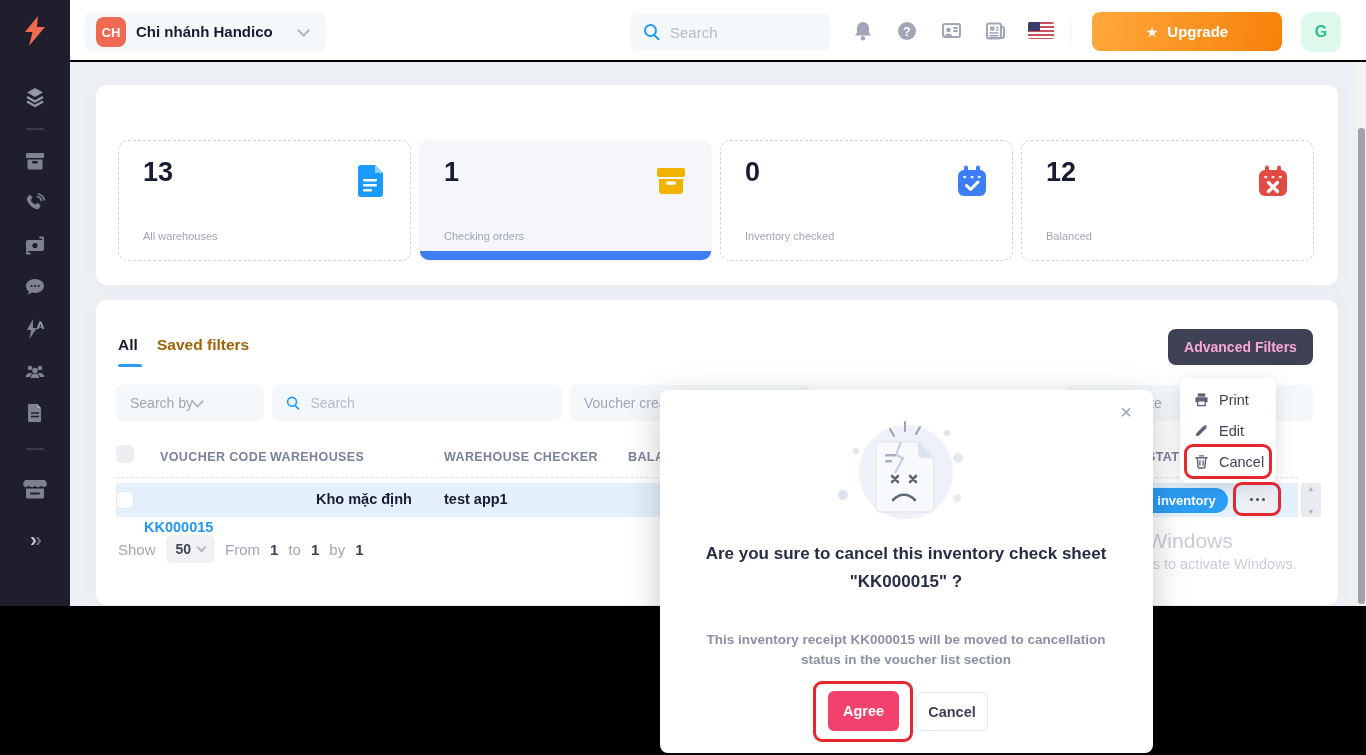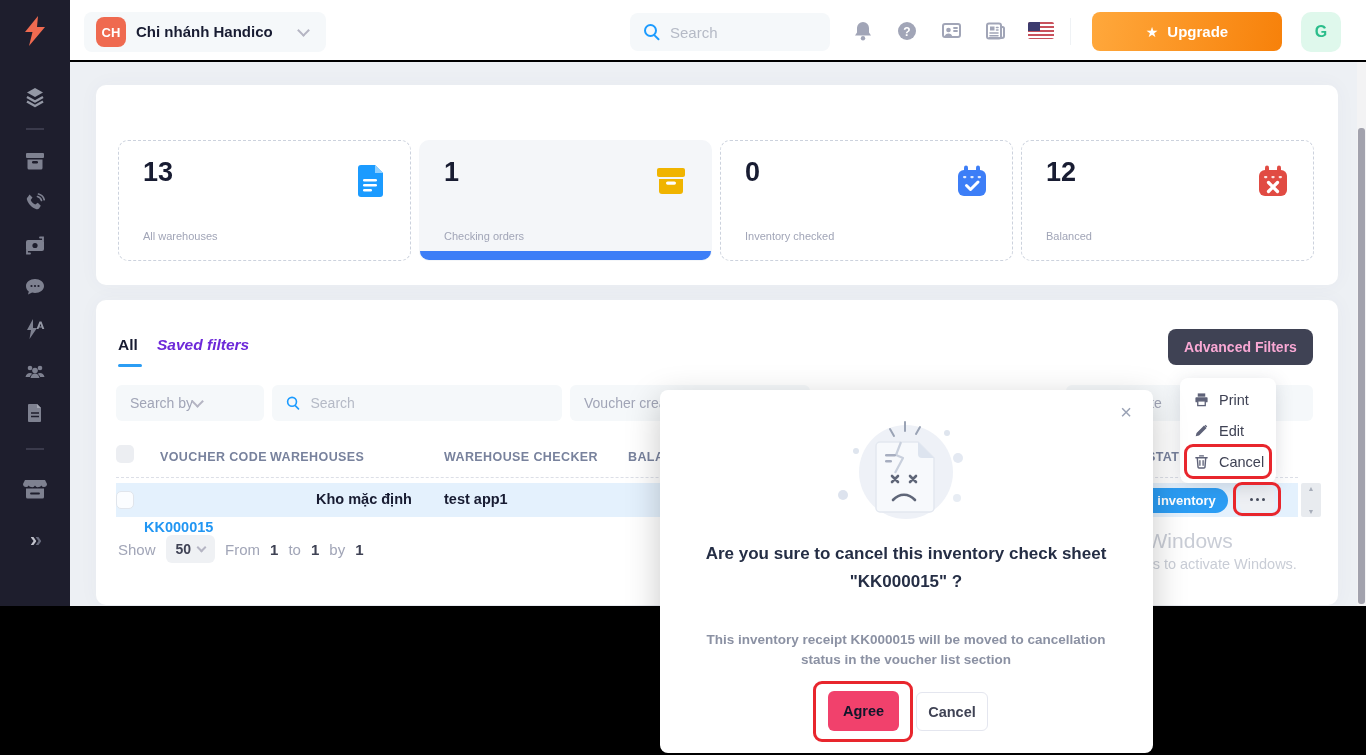--- a/index.html
+++ b/index.html
@@ -49,21 +49,21 @@
                border:1px dashed #ccd2dd; cursor:pointer; }
   .stat-card.selected { background:#f4f6f9; border:1px solid transparent; }
   .sel-bar { position:absolute; left:0; bottom:0; width:100%; height:9px; background:#3d7ef7; border-radius:0 0 9px 9px; }
   .stat-value { position:absolute; left:24px; top:16px; font-size:27px; font-weight:bold; color:#181c32; }
   .stat-label { position:absolute; left:24px; bottom:18px; font-size:11px; color:#a1a5b7; }
   .stat-icon { position:absolute; right:22px; top:22px; }
 
   
   .tab { position:absolute; top:36px; font-size:15.5px; font-weight:bold; cursor:pointer; }
   .tab.active { color:#181c32; }
-  .tab.link { color:#6d28d9;font-style:italic; }
+  .tab.link { color:#a16207; }
   .tab-underline { position:absolute; left:22px; top:64px; width:24px; height:3px; background:#2b9df4; border-radius:2px; }
   .adv-btn { position:absolute; left:1072px; top:29px; width:145px; height:36px; background:#3f4254; border-radius:8px;
              color:#f9a8d4; font-size:14px; font-weight:bold; display:flex; align-items:center; justify-content:center; cursor:pointer; }
   .fpill { position:absolute; top:85px; height:36px; background:#f5f8fa; border-radius:6px; font-size:14px; color:#a1a5b7;
            display:flex; align-items:center; padding:0 14px; }
   .fpill input { border:0; background:transparent; outline:none; font-size:14px; width:100%; font-family:inherit; }
   .th { position:absolute; top:150px; font-size:12.5px; font-weight:bold; color:#78829d; letter-spacing:.4px; white-space:nowrap; }
   .checkbox { position:absolute; width:18px; height:18px; border-radius:5px; background:#eceef2; cursor:pointer; }
   .dash-sep { position:absolute; left:20px; top:177px; width:1182px; border-top:1px dashed #dcdfe7; }
   .row-stripe { position:absolute; left:20px; top:183px; width:1182px; height:34px; background:#e4f1fd; }
@@ -91,21 +91,21 @@
   
   .modal { position:absolute; left:660px; top:390px; width:493px; height:363px; background:#fff; border-radius:8px; z-index:20;
            box-shadow:0 10px 35px rgba(0,0,0,.22); }
   .modal-close { position:absolute; left:453px; top:9px; width:26px; height:26px; font-size:20px; color:#9aa2b5;
                  display:flex; align-items:center; justify-content:center; cursor:pointer; }
   .modal-title { position:absolute; left:36px; top:150px; width:420px; text-align:center; font-size:17px; font-weight:bold;
                  color:#252e45; line-height:28px; }
   .modal-sub { position:absolute; left:46px; top:240px; width:400px; text-align:center; font-size:13.5px; font-weight:bold;
                color:#8b91a3; line-height:20px; }
   .agree-btn { position:absolute; left:168px; top:301px; width:71px; height:40px; background:#f1416c; border:0; border-radius:6px;
-               color:#0f172a; font-size:14.5px; font-weight:bold; cursor:pointer; font-family:inherit; }
+               color:#ffffff; font-size:14.5px; font-weight:bold; cursor:pointer; font-family:inherit; }
   .cancel-btn { position:absolute; left:256px; top:302px; width:72px; height:39px; background:#fff; border:1px solid #e4e6ef;
                 border-radius:6px; color:#3f4254; font-size:14.5px; font-weight:bold; cursor:pointer; font-family:inherit; }
 
   
   .ann { position:absolute; border:3px solid #e8262d; border-radius:9px; z-index:40; pointer-events:none; }
   .watermark { position:absolute; color:#c9cdd6; z-index:5; white-space:nowrap; }
   .browser-scroll { position:absolute; left:1357px; top:62px; width:9px; height:544px; background:#f3f3f4; z-index:6; }
   .browser-thumb { position:absolute; left:1px; top:66px; width:7px; height:476px; background:#a2a2ad; border-radius:3px; }
 </style>
 </head>

